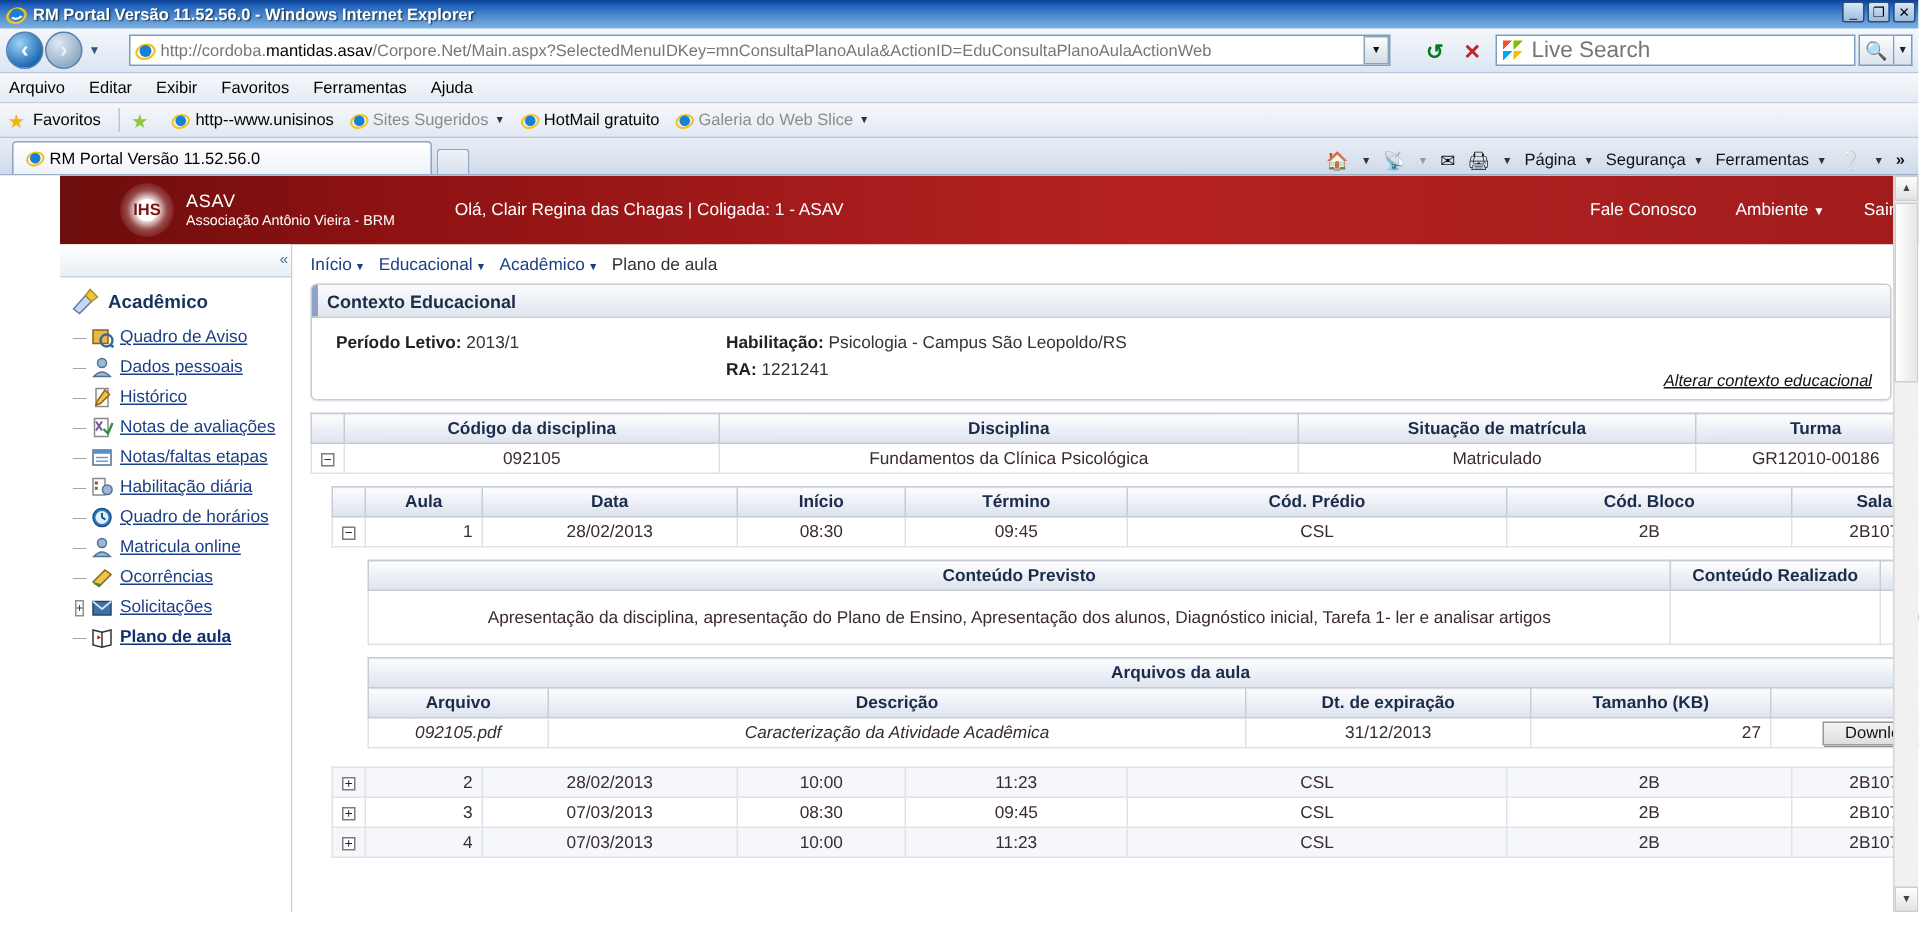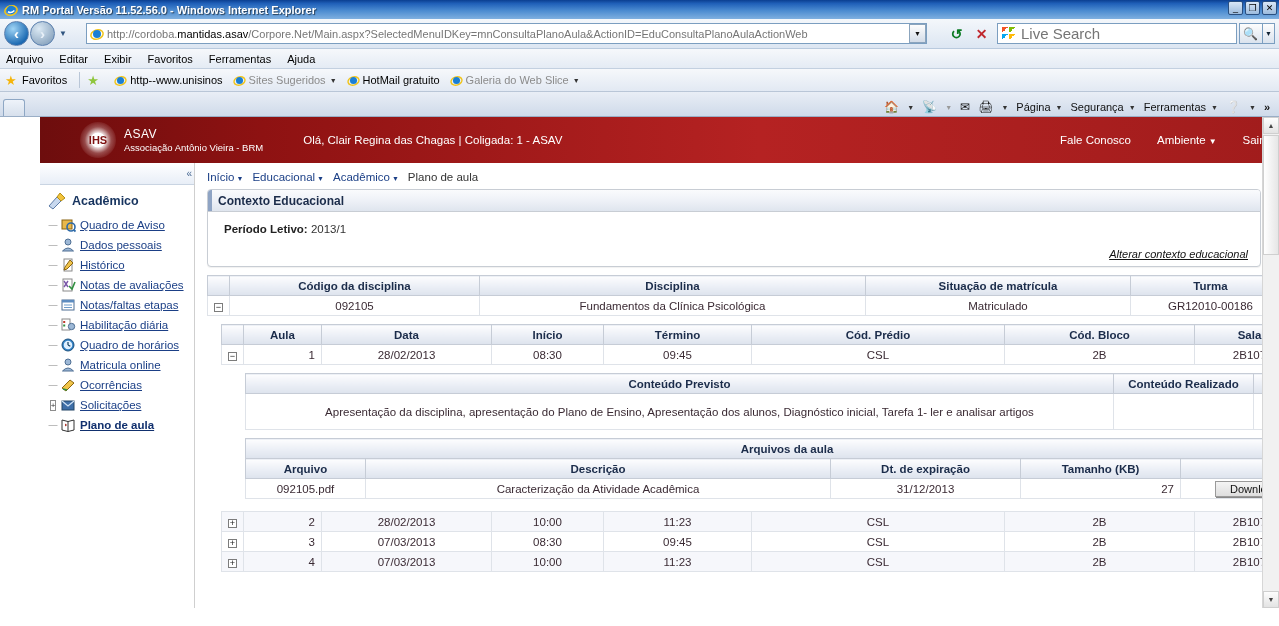--- a/index.html
+++ b/index.html
@@ -279,21 +279,21 @@
     display:inline-block; width:9px;height:9px;
     border:1px solid #7c7c7c; background:#fff;
     font-size:9px;line-height:7px;text-align:center;color:#222;
     font-family:"Liberation Sans", sans-serif;
   }
   .lvl1 { margin: 8px 18px 0 12px; }
   .lvl2 { margin: 8px 36px 0 26px; }
   .lvl3 { margin: 8px 60px 0 50px; }
   .gtab.lvl2 td, .gtab.lvl3 td { background: #ffffff; }
   .gtab tr.alt td { background: #f6f7fb; }
-  .cell-left { text-align: right; }
+  .cell-left { text-align: right; font-style: italic; }
   .cell-right { text-align: right !important; }
   .btn-dl {
     display:inline-block;
     padding: 1px 14px; font-size: 11px; color: #111;
     background: linear-gradient(to bottom,#f4f4f4,#dedede);
     border: 1px solid #9a9a9a;
     box-shadow: 1px 1px 0 #888;
   }
 
   
@@ -408,20 +408,29 @@
           <ellipse cx="7" cy="7.5" rx="6" ry="4.4" fill="none" stroke="#f0c419" stroke-width="1.5" transform="rotate(-18 7 7.5)"></ellipse>
           <circle cx="7" cy="7" r="3.8" fill="#1a7fd4"></circle>
         </svg>
     </span>
     <span>Galeria do Web Slice</span>
     <span class="caret-sm">▼</span>
   </span>
 </div>
 
 <div class="tabrow">
+  <span class="tab">
+    <span class="ieicon">
+      <svg width="13" height="13" viewBox="0 0 14 14">
+          <ellipse cx="7" cy="7.5" rx="6" ry="4.4" fill="none" stroke="#f0c419" stroke-width="1.5" transform="rotate(-18 7 7.5)"></ellipse>
+          <circle cx="7" cy="7" r="3.8" fill="#1a7fd4"></circle>
+        </svg>
+    </span>
+    <span>RM Portal Versão 11.52.56.0</span>
+  </span>
   <span class="newtab"></span>
 
   <span class="cmdbar">
     <span class="ci">
         <span class="gl">🏠</span>
       </span>
     <span class="sep-caret">▼</span>
     <span class="ci">
         <span class="gl" style="color:#9a9a9a;">📡</span>
       </span>
@@ -598,20 +607,24 @@
 
       <div class="panel">
         <div class="panel-head">
           <span class="ttl">Contexto Educacional</span>
         </div>
         <div class="panel-body">
           <div class="ctx-grid">
             <div class="ctx-col1">
               <div><b>Período Letivo:</b> <span>2013/1</span></div>
             </div>
+            <div class="ctx-col2">
+              <div><b>Habilitação:</b> <span>Psicologia - Campus São Leopoldo/RS</span></div>
+              <div><b>RA:</b> <span>1221241</span></div>
+            </div>
           </div>
           <a href="#" class="alterlink">Alterar contexto educacional</a>
         </div>
       </div>
 
       <table class="gtab lvl1">
         <thead>
           <tr>
             <th style="width:22px;border-right:none;"></th>
             <th style="width:250px;">Código da disciplina</th>

